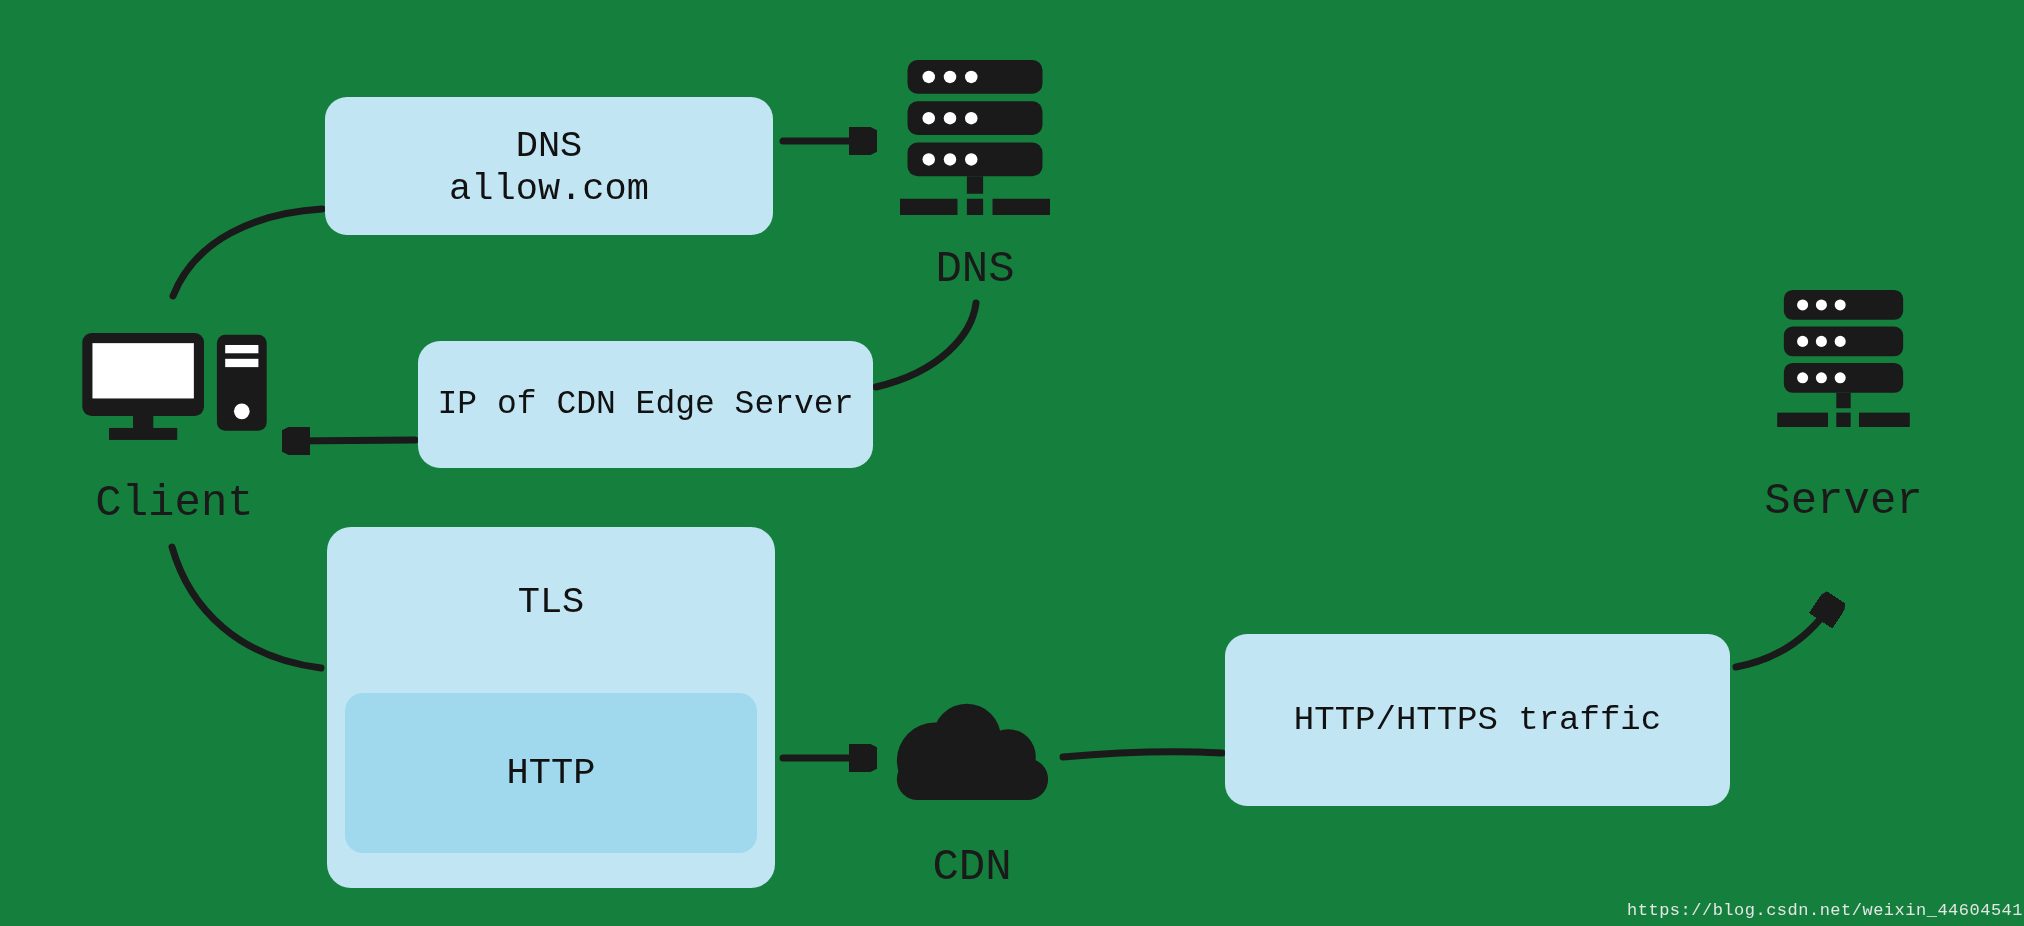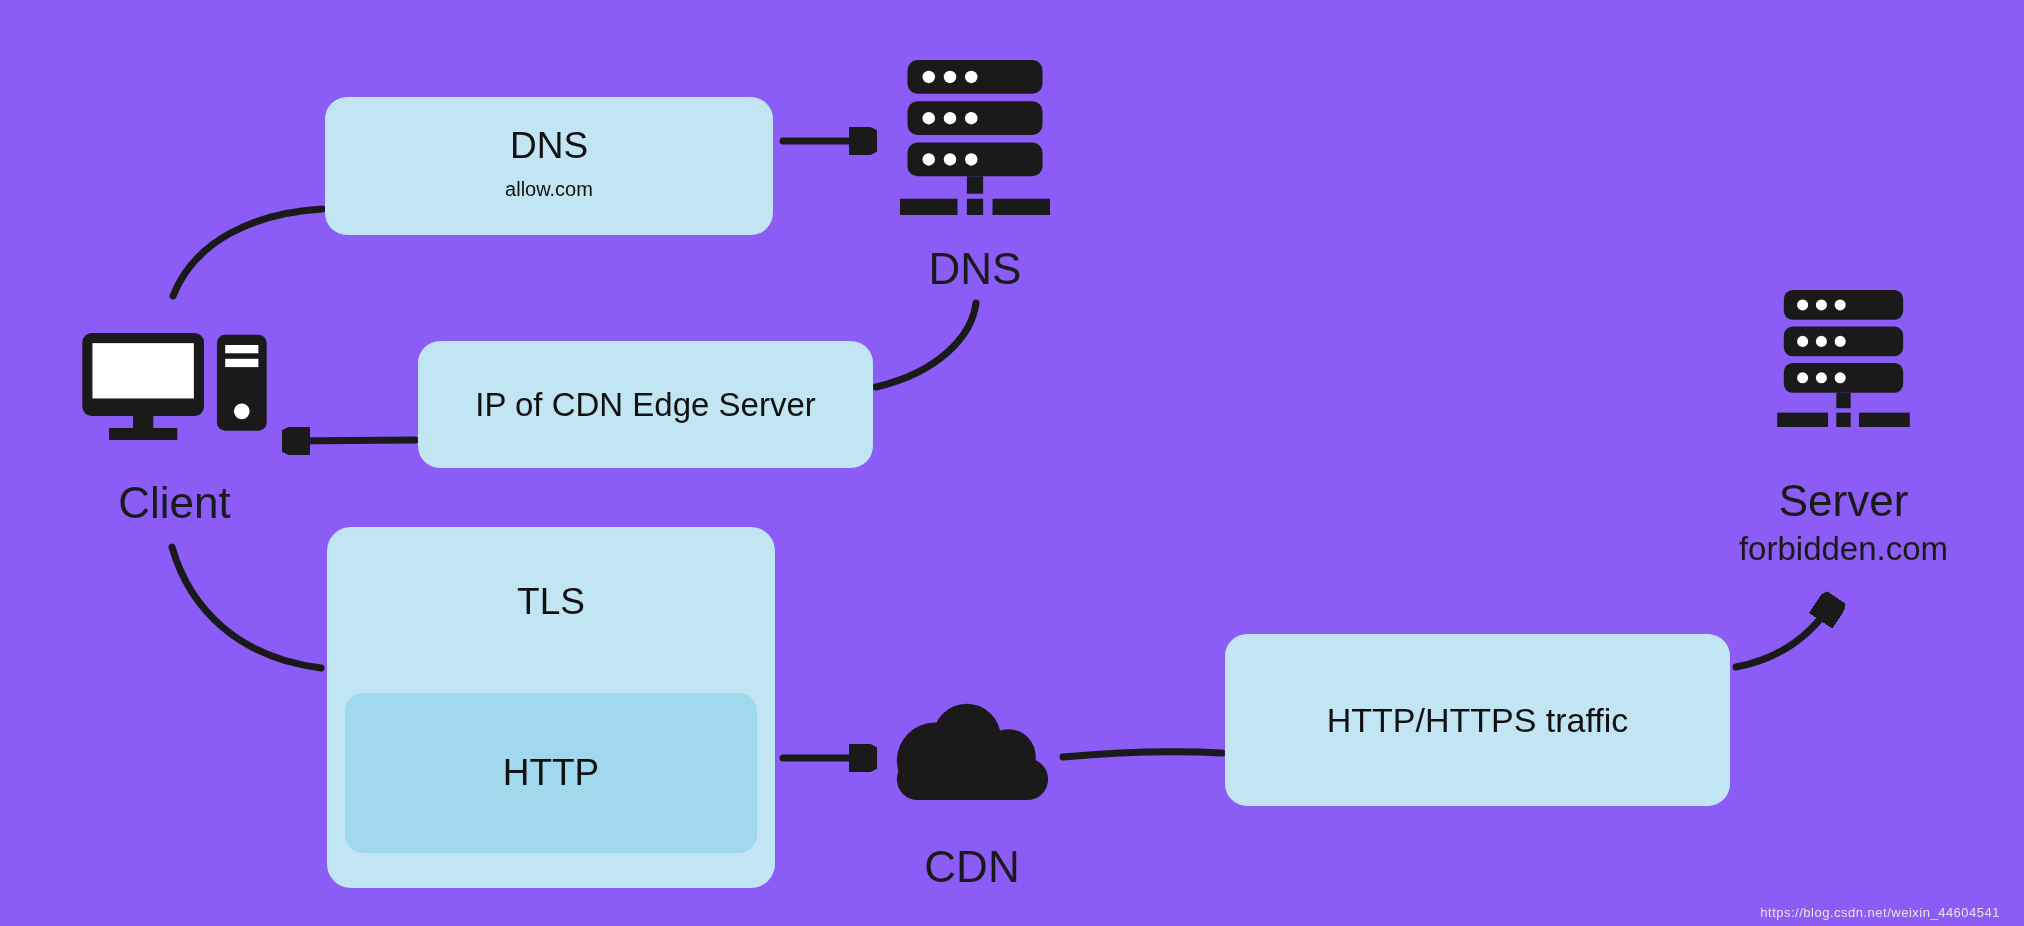--- a/index.html
+++ b/index.html
@@ -1,35 +1,35 @@
 <!DOCTYPE html>
 <html><head>
 <meta charset="utf-8">
 <style>
   html,body{margin:0;padding:0;background:#ffffff;}
   .canvas{
     position:relative;
     width:2024px;height:926px;
-    background:#8b5cf6;
-    font-family:Liberation Sans, sans-serif;
+    background:#15803d;
+    font-family:Liberation Mono, monospace;
     color:#1a1a1a;
     overflow:hidden;
   }
   .connectors{position:absolute;left:0;top:0;width:2024px;height:926px;}
   .connectors path{fill:none;stroke:#1a1a1a;stroke-width:7;stroke-linecap:round;}
 
   .box{
     position:absolute;
     background:#c1e5f3;
     border-radius:22px;
     display:flex;flex-direction:column;align-items:center;justify-content:center;
     text-align:center;
   }
   .box-title{font-size:37px;line-height:46px;color:#111;}
-  .box-sub{font-size:20px;line-height:40px;color:#111;}
+  .box-sub{font-size:37px;line-height:40px;color:#111;}
   .box-single{font-size:33px;color:#111;}
 
   .box-dns-query{left:325px;top:97px;width:448px;height:138px;}
   .box-dns-response{left:418px;top:341px;width:455px;height:127px;}
 
   .box-tls{left:327px;top:527px;width:448px;height:361px;border-radius:24px;justify-content:flex-start;}
   .tls-head{margin-top:52px;display:flex;flex-direction:column;align-items:center;}
   .box-http{
     position:absolute;left:18px;top:166px;width:412px;height:160px;
     background:#a0d8ed;border-radius:18px;
@@ -47,22 +47,22 @@
   .node-client .node-label{margin-top:26px;}
   .node-dns-server{left:900px;top:60px;width:150px;}
   .node-dns-server .node-label{margin-top:28px;}
   .node-cdn{left:886px;top:698px;width:172px;gap:17px;}
   .node-cdn .node-label{margin-top:22px;}
   .node-server{left:1777px;top:290px;width:133px;}
   .node-server .node-label{margin-top:48px;}
   .node-server .node-sublabel{margin-top:2px;}
 
   .watermark{
-    position:absolute;right:24px;bottom:6px;
-    font-size:13px;color:#e5e5e5;letter-spacing:0.5px;
+    position:absolute;right:1px;bottom:6px;
+    font-size:17px;color:#e5e5e5;letter-spacing:0.5px;
   }
 </style>
 </head>
 <body>
 
 <div class="canvas">
 
   <svg class="connectors" viewBox="0 0 2024 926">
     <defs>
       <marker id="arrow" viewBox="0 0 10 10" refX="8" refY="5" markerWidth="4" markerHeight="4" orient="auto-start-reverse">
@@ -168,18 +168,17 @@
         <circle cx="23" cy="79.5" r="5" fill="#ffffff"></circle>
           <circle cx="40" cy="79.5" r="5" fill="#ffffff"></circle>
           <circle cx="57" cy="79.5" r="5" fill="#ffffff"></circle>
         <rect x="53.5" y="93" width="13" height="14"></rect>
         <rect x="0" y="111" width="46" height="13"></rect>
         <rect x="53.5" y="111" width="13" height="13"></rect>
         <rect x="74" y="111" width="46" height="13"></rect>
       </g>
     </svg>
     <div class="node-label">Server</div>
-    <div class="node-sublabel">forbidden.com</div>
   </div>
 
   <div class="watermark">https://blog.csdn.net/weixin_44604541</div>
 
 </div>
 
 </body></html>

